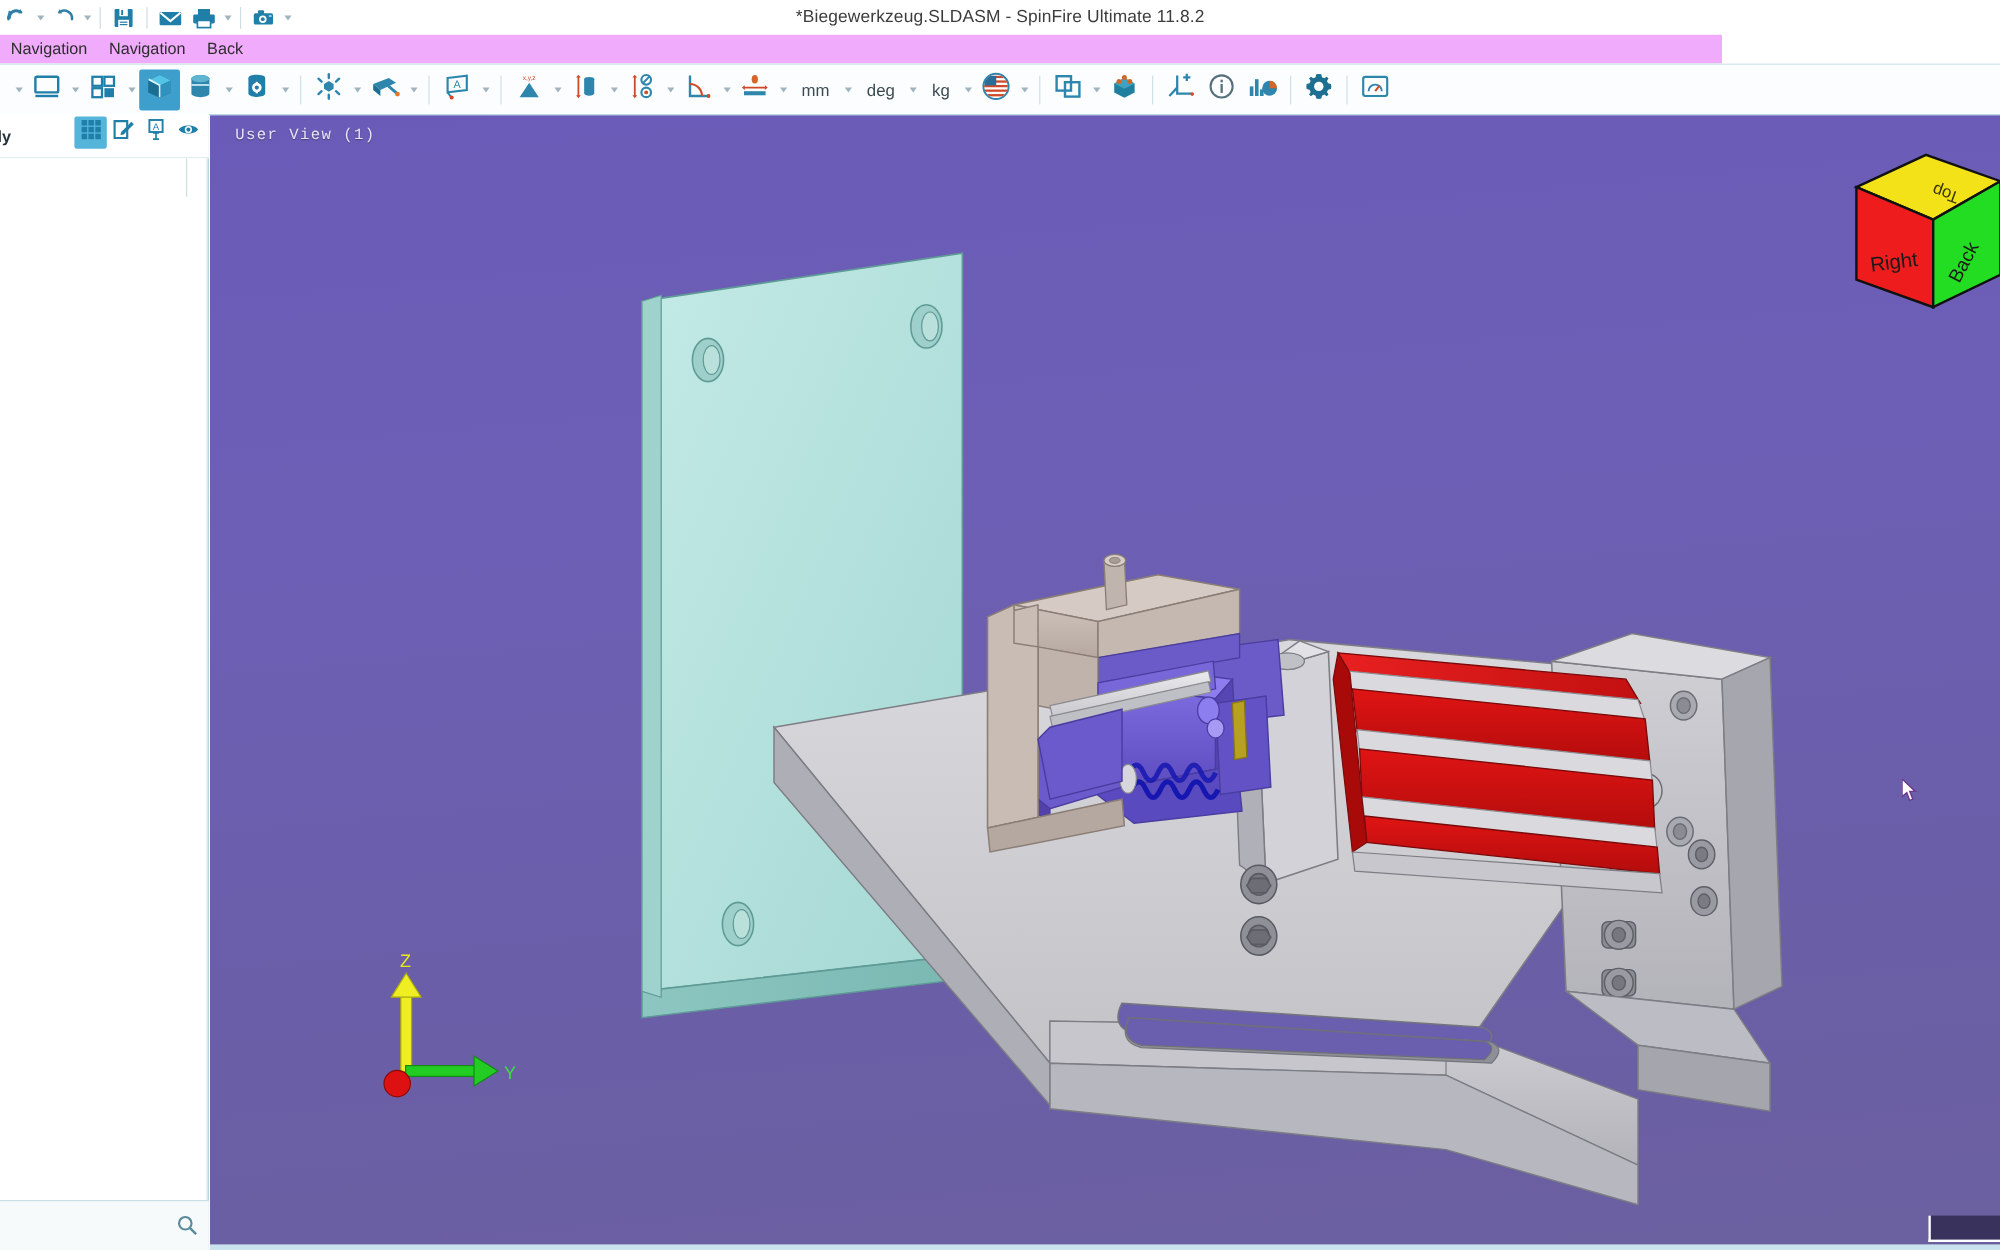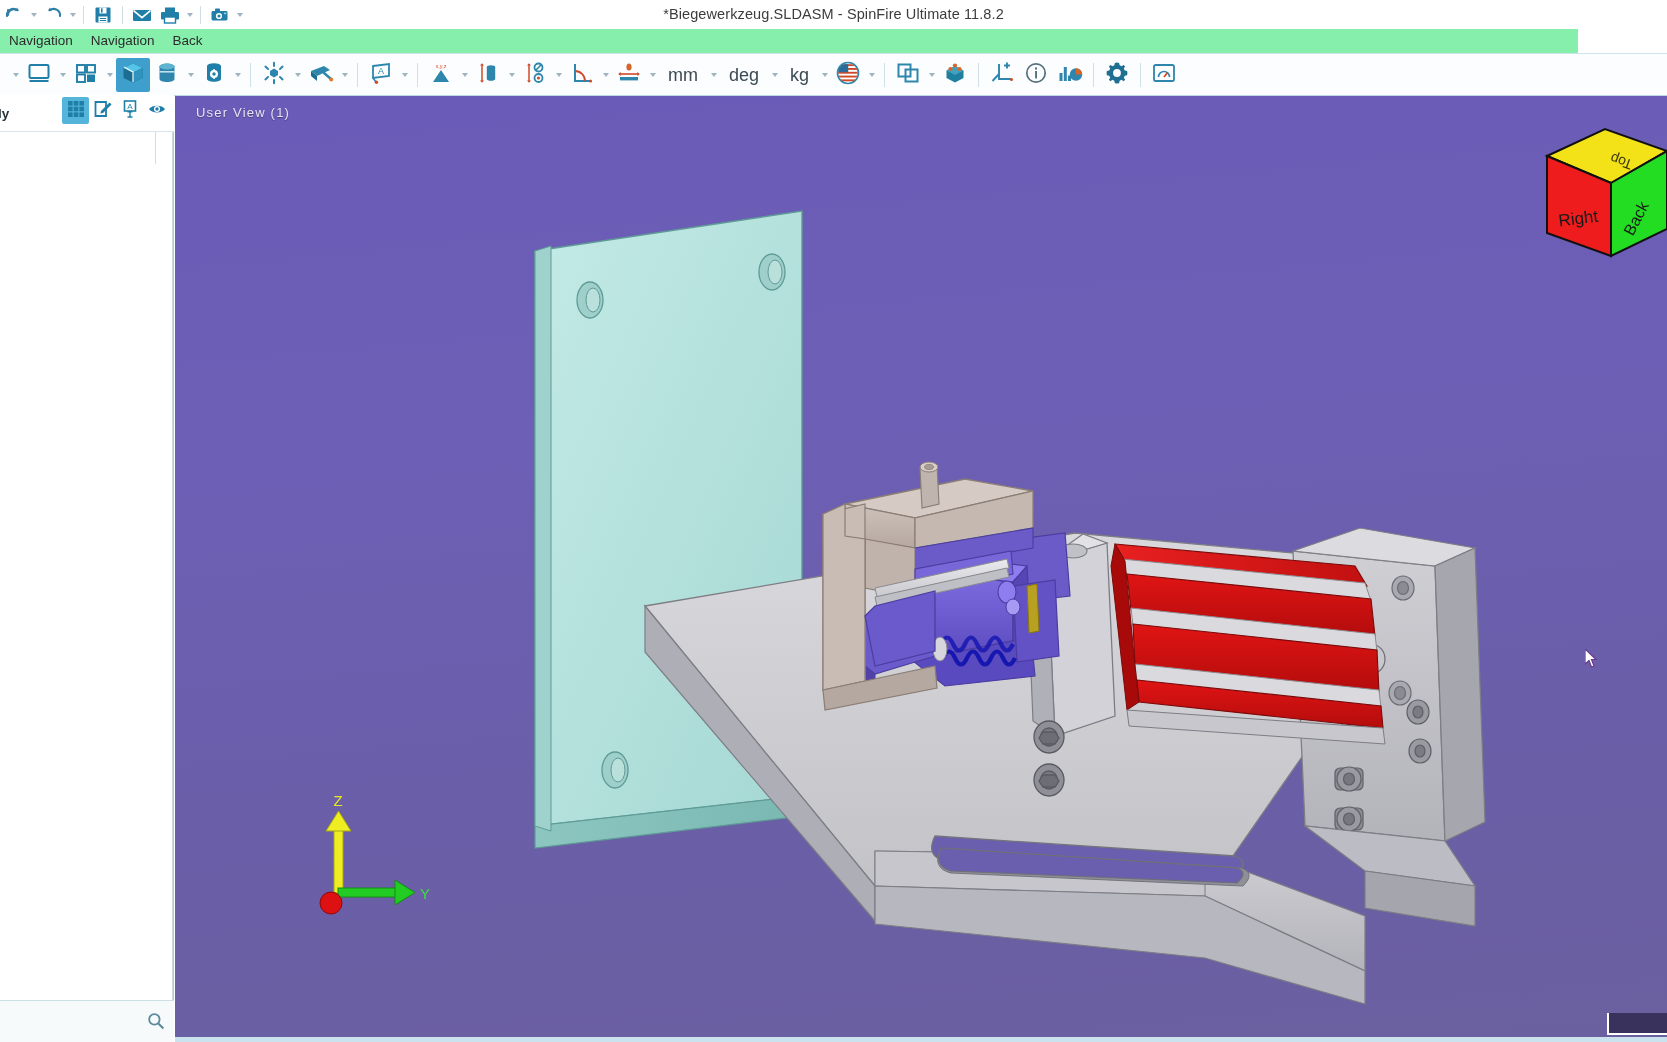--- a/index.html
+++ b/index.html
@@ -26,22 +26,22 @@
   .qat .qitem{display:flex;align-items:center;height:29px;}
   .qat .ico{width:28px;height:26px;display:flex;align-items:center;justify-content:center;}
   .qat .caret{width:11px;height:26px;display:flex;align-items:center;justify-content:center;}
   .caret::after{content:"";display:block;width:0;height:0;
     border-left:3.5px solid transparent;border-right:3.5px solid transparent;
     border-top:4px solid #9fb4bf;}
   .qsep{width:1px;height:18px;background:#cfdde4;margin:0 5px;}
 
   
   .menubar{
-    position:absolute;left:0;top:29px;width:1578px;height:24px;
-    background:#86efac;display:flex;align-items:center;
+    position:absolute;left:0;top:29px;width:1435px;height:24px;
+    background:#f0abfc;display:flex;align-items:center;
   }
   .menubar .mi{
     font-size:13.5px;color:#2c2c2c;padding:0 9px;height:24px;line-height:24px;
     cursor:default;
   }
 
   
   .ribbon{
     position:absolute;left:0;top:53px;width:1667px;height:41px;
     background:#fbfdfe;
@@ -50,21 +50,21 @@
   }
   .ribbon .rgroup{display:flex;align-items:center;height:41px;}
   .ribbon .rbtn{
     width:34px;height:34px;display:flex;align-items:center;justify-content:center;
     border-radius:2px;
   }
   .ribbon .rbtn.sel{background:#3f9fcc;}
   .ribbon .rcaret{width:13px;height:34px;display:flex;align-items:center;justify-content:center;}
   .rsep{width:1px;height:24px;background:#cfe0e8;margin:0 6px;}
   .unitbtn{
-    font-size:18px;color:#3c4a52;padding:0 9px;height:26px;line-height:26px;
+    font-size:14px;color:#3c4a52;padding:0 9px;height:26px;line-height:26px;
   }
 
   
   .leftpanel{
     position:absolute;left:0;top:95px;width:174px;height:947px;
     background:#ffffff;
     border-right:1px solid #a8cddd;
     box-sizing:border-box;
   }
   .lp-header{
@@ -100,20 +100,21 @@
     position:absolute;left:175px;top:95px;width:1492px;height:942px;
     background:linear-gradient(175deg,#6a5bb8 0%,#6d5fb5 35%,#6a5ea8 70%,#6b609f 100%);
     overflow:hidden;
     border-top:1px solid #bcd9e6;
   }
   .vp-label{
     position:absolute;left:21px;top:9px;
     font-size:13px;color:#e8e4f6;letter-spacing:1.2px;
     text-shadow:0 1px 1px rgba(0,0,0,.35);
     font-weight:500;
+    font-family:Liberation Mono, monospace;
   }
   .vp-bottombar{
     position:absolute;left:175px;bottom:0;width:1492px;height:5px;
     background:#c9e2ee;
   }
 
   
   .navcube{position:absolute;right:0px;top:25px;width:140px;height:140px;}
   .navcube text{font-family:"Liberation Sans",sans-serif;}
 

